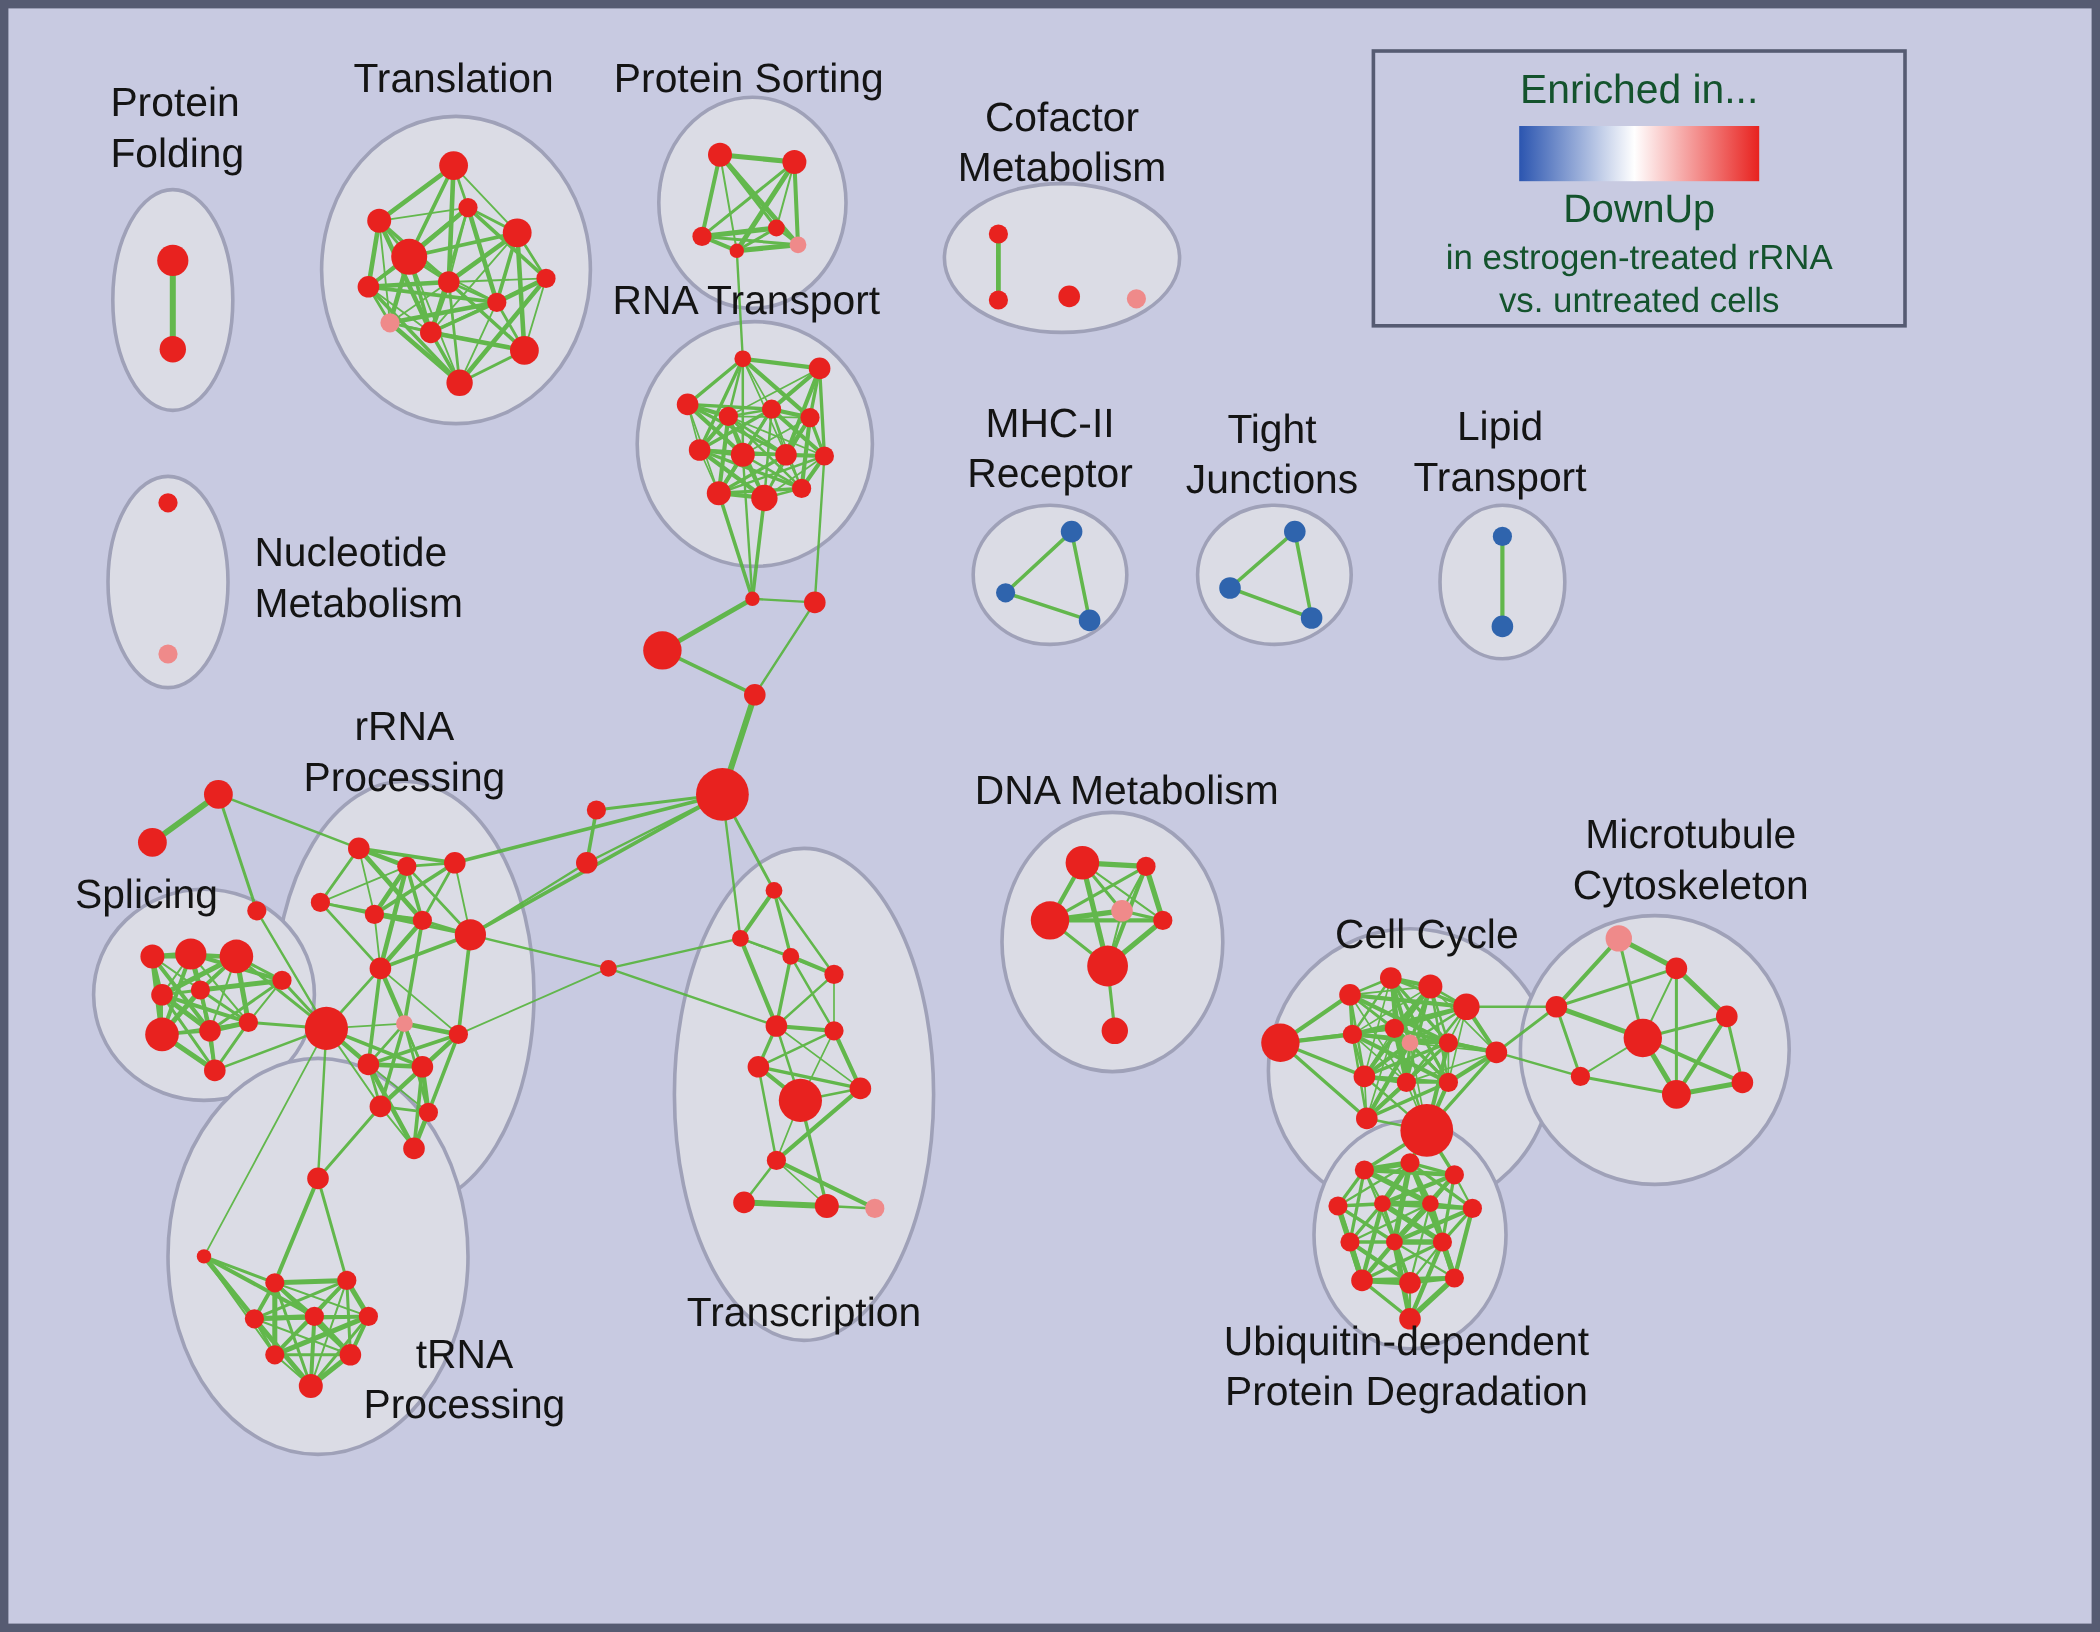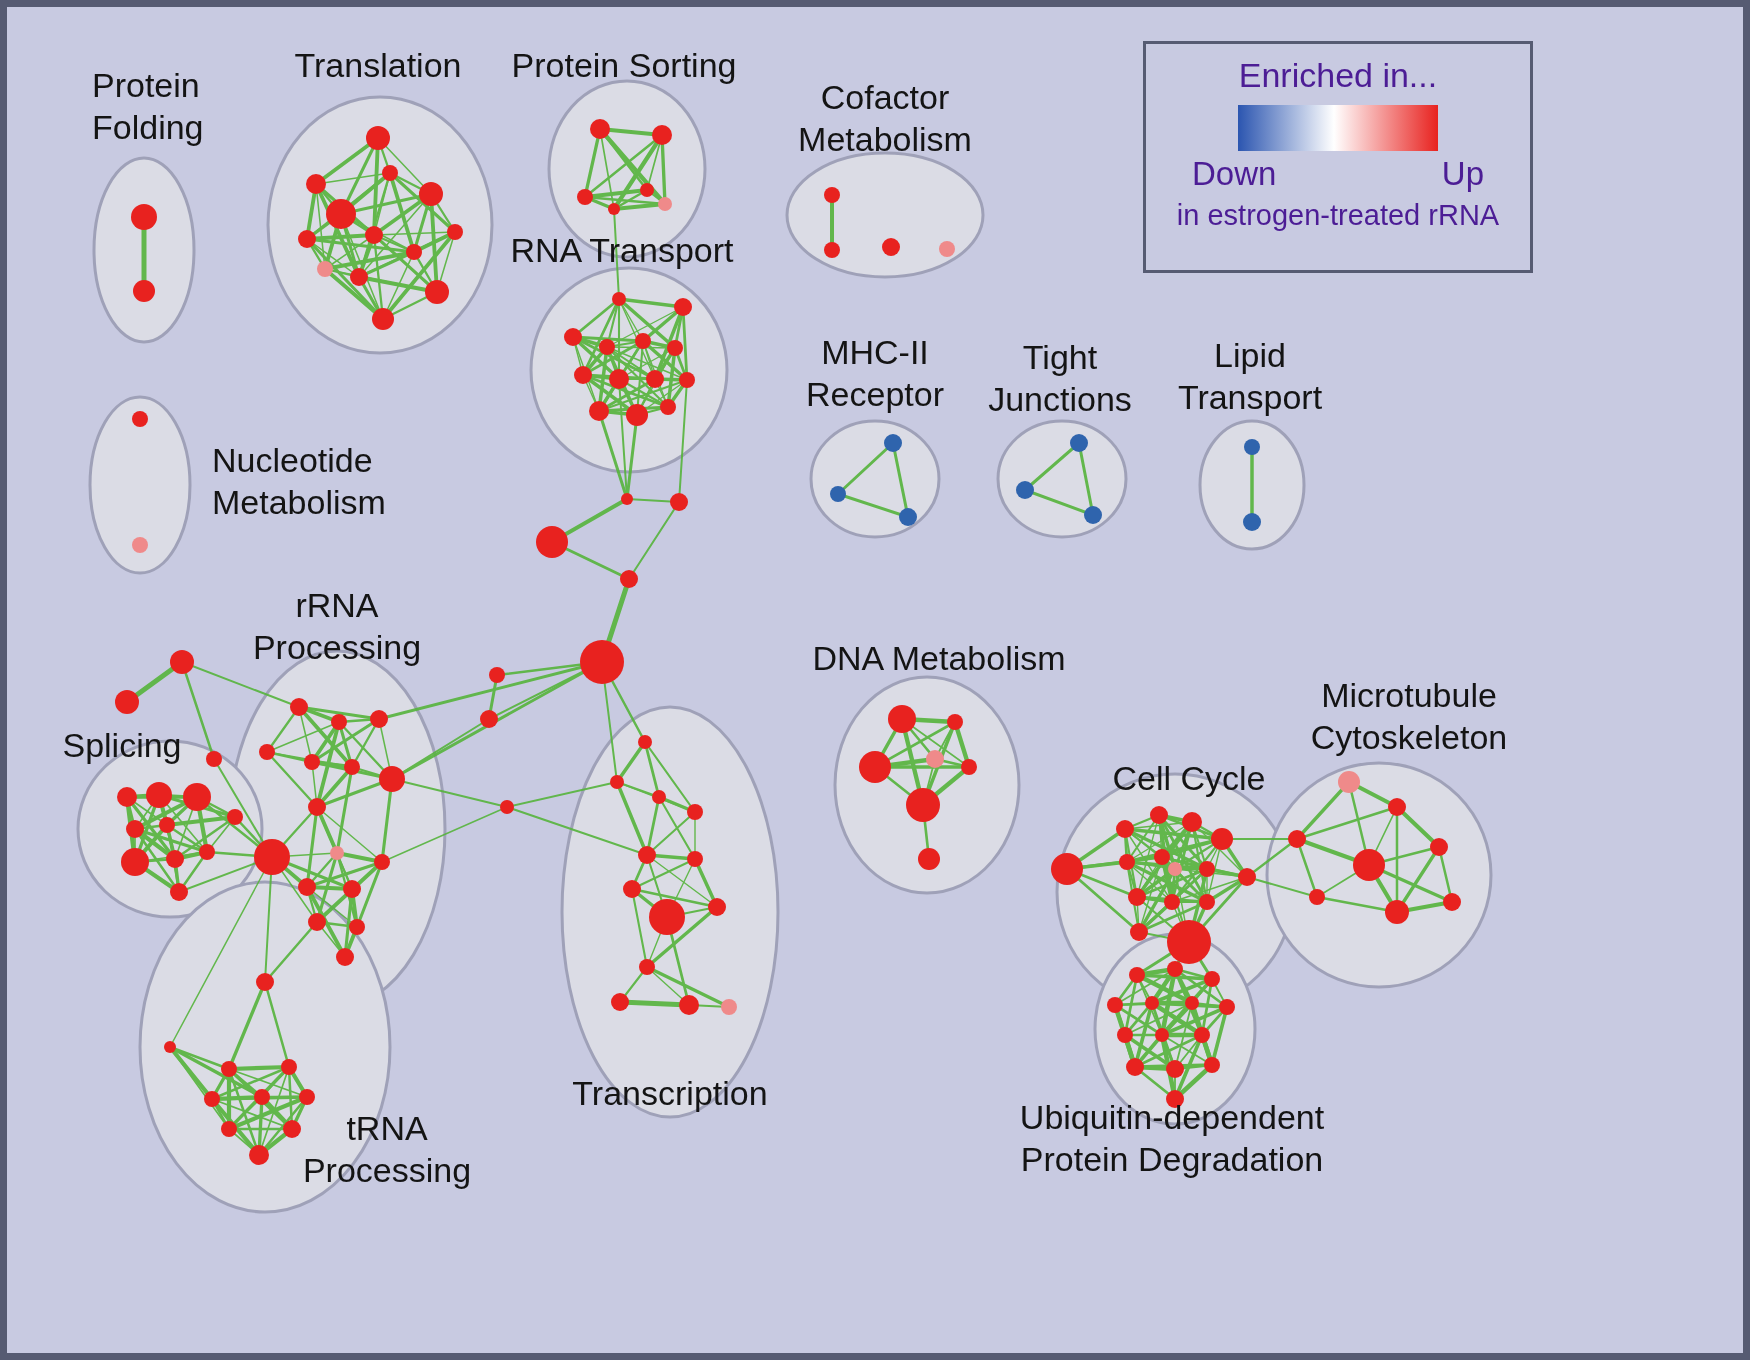--- a/index.html
+++ b/index.html
@@ -11,32 +11,32 @@
     border: 7px solid #8b5cf6;
     overflow: hidden;
     font-family: "Liberation Sans", sans-serif;
     color: #141414;
   }
   .figure svg { position: absolute; left: 0; top: 0; }
   .legend {
     position: absolute;
     left: 1136px;
     top: 34px;
-    width: 390px;
+    width: 446px;
     height: 232px;
     box-sizing: border-box;
     border: 3px solid #4e536e;
     text-align: center;
-    color: #4c1d95;
+    color: #14532d;
   }
   .legend-title { margin-top: 12px; font-size: 34px; }
   .legend-bar { width: 200px; height: 46px; margin: 10px auto 4px auto; }
   .legend-row {
     display: flex;
-    justify-content: space-between;
+    justify-content: center;
     padding: 0 46px;
     font-size: 33px;
     margin-bottom: 4px;
   }
   .legend-sub { font-size: 29px; line-height: 1.25; }
 </style>
 </head>
 <body>
 
 <div class="figure" id="figure" style="background: rgb(200, 202, 225); border-color: rgb(86, 91, 114);">
@@ -744,15 +744,16 @@
     </svg>
 
   <div class="legend" id="legend" style="border-color: rgb(86, 91, 114);">
     <div class="legend-title">Enriched in...</div>
     <div class="legend-bar" id="legend-bar" style="background: linear-gradient(90deg, rgb(43, 85, 176) 0%, rgb(255, 255, 255) 48%, rgb(232, 34, 31) 100%);"></div>
     <div class="legend-row">
       <span>Down</span>
       <span>Up</span>
     </div>
     <div class="legend-sub">in estrogen-treated rRNA</div>
+    <div class="legend-sub">vs. untreated cells</div>
   </div>
 
 </div>
 
 </body></html>

